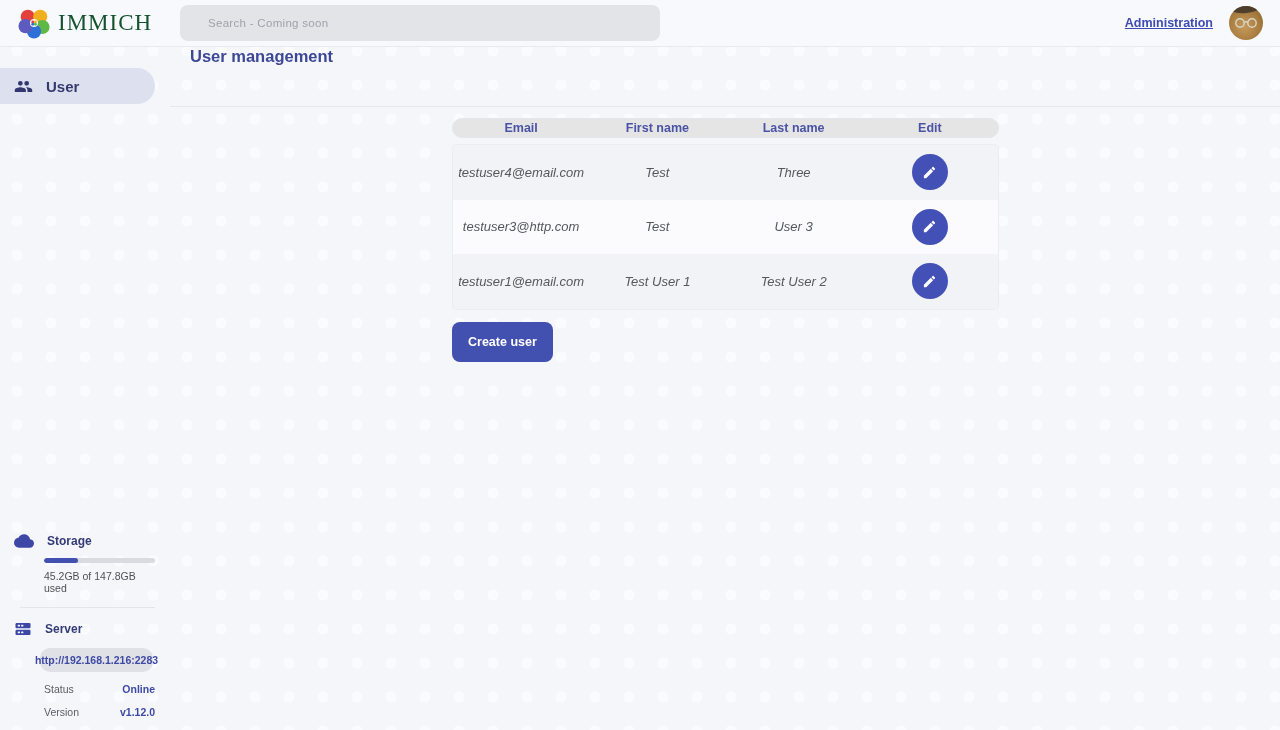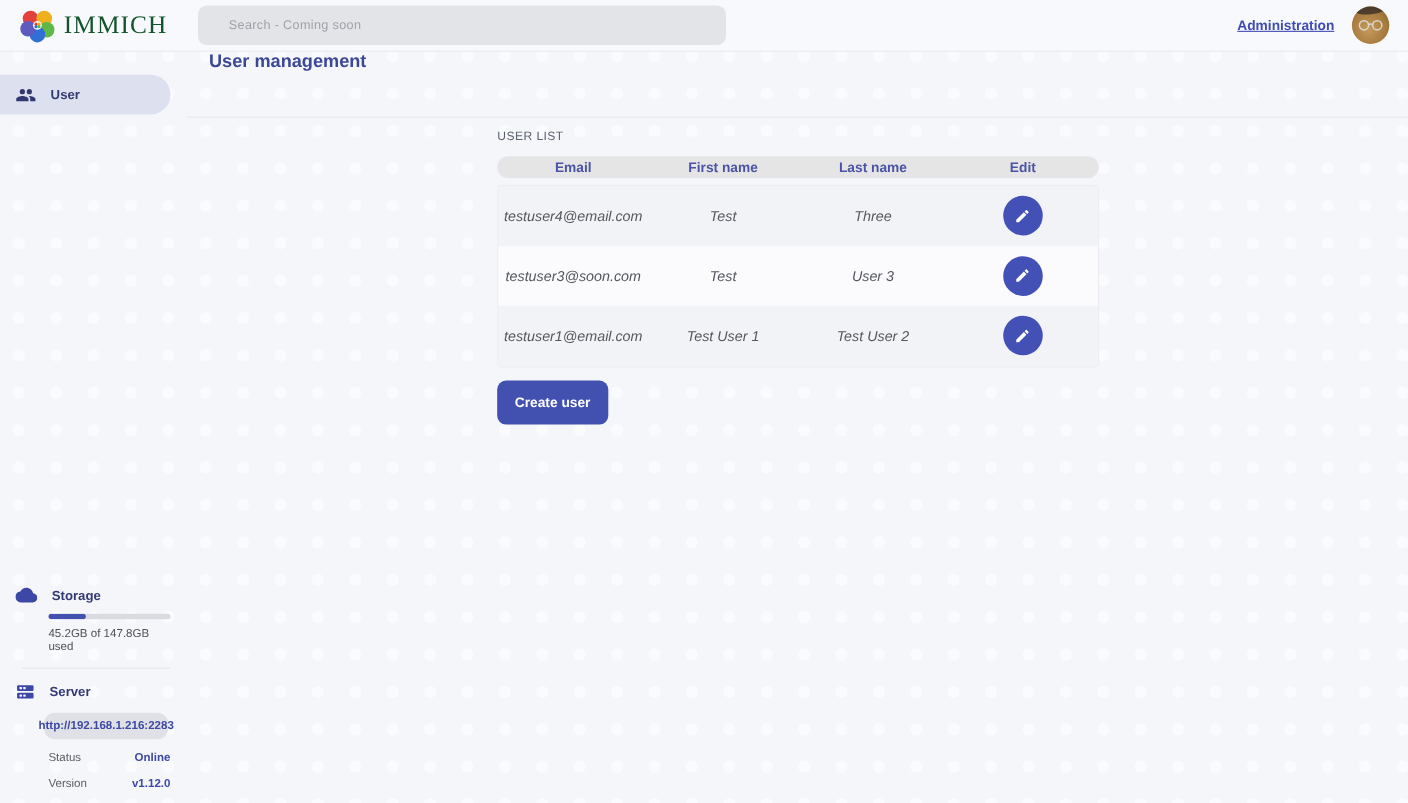--- a/index.html
+++ b/index.html
@@ -55,21 +55,21 @@
   .sidebar { width:170px; flex:none; position:relative; }
   .content { flex:1; display:flex; flex-direction:column; }
 
   
   .nav-item {
     margin-top:21px; width:155px; height:36px;
     background:#dde0ee; border-radius:0 18px 18px 0;
     display:flex; align-items:center; gap:13px; padding-left:14px;
     cursor:pointer;
   }
-  .nav-item .nav-label { font-size:12px; font-weight:600; color:#343a6e; }
+  .nav-item .nav-label { font-size:15px; font-weight:600; color:#343a6e; }
 
   .sidebar-bottom { position:absolute; left:0; bottom:12px; width:170px; }
   .panel-head { display:flex; align-items:center; gap:13px; padding-left:14px; }
   .panel-title { font-size:12px; font-weight:700; color:var(--ink-dark); }
   .storage-bar {
     margin:7px 15px 0 44px; height:5px; border-radius:3px; background:#d9dbe1;
     overflow:hidden;
   }
   .storage-bar-fill { height:100%; background:var(--primary); border-radius:3px; }
   .storage-usage { margin:7px 15px 0 44px; font-size:10.5px; color:#4e5158; }
@@ -210,21 +210,20 @@
       </div>
     </div>
   </aside>
 
   <main class="content">
     <div class="content-header">
       <h1 class="page-title">User management</h1>
     </div>
 
     <div class="content-body">
-      <div class="section-label">USER LIST</div>
 
       <div class="user-table">
         <div class="table-head">
           <div class="th-cell">Email</div>
           <div class="th-cell">First name</div>
           <div class="th-cell">Last name</div>
           <div class="th-cell">Edit</div>
         </div>
 
         <div class="table-rows">
@@ -236,21 +235,21 @@
             <div class="edit-cell">
               <button class="edit-btn">
                 <svg width="15" height="15" viewBox="0 0 24 24">
                   <path fill="#ffffff" d="M20.71,7.04C21.1,6.65 21.1,6 20.71,5.63L18.37,3.29C18,2.9 17.35,2.9 16.96,3.29L15.12,5.12L18.87,8.87M3,17.25V21H6.75L17.81,9.93L14.06,6.18L3,17.25Z"></path>
                 </svg>
               </button>
             </div>
           </div>
 
           <div class="t-row">
-            <div class="td-cell">testuser3@soon.com</div>
+            <div class="td-cell">testuser3@http.com</div>
             <div class="td-cell">Test</div>
             <div class="td-cell">User 3</div>
             <div class="edit-cell">
               <button class="edit-btn">
                 <svg width="15" height="15" viewBox="0 0 24 24">
                   <path fill="#ffffff" d="M20.71,7.04C21.1,6.65 21.1,6 20.71,5.63L18.37,3.29C18,2.9 17.35,2.9 16.96,3.29L15.12,5.12L18.87,8.87M3,17.25V21H6.75L17.81,9.93L14.06,6.18L3,17.25Z"></path>
                 </svg>
               </button>
             </div>
           </div>

